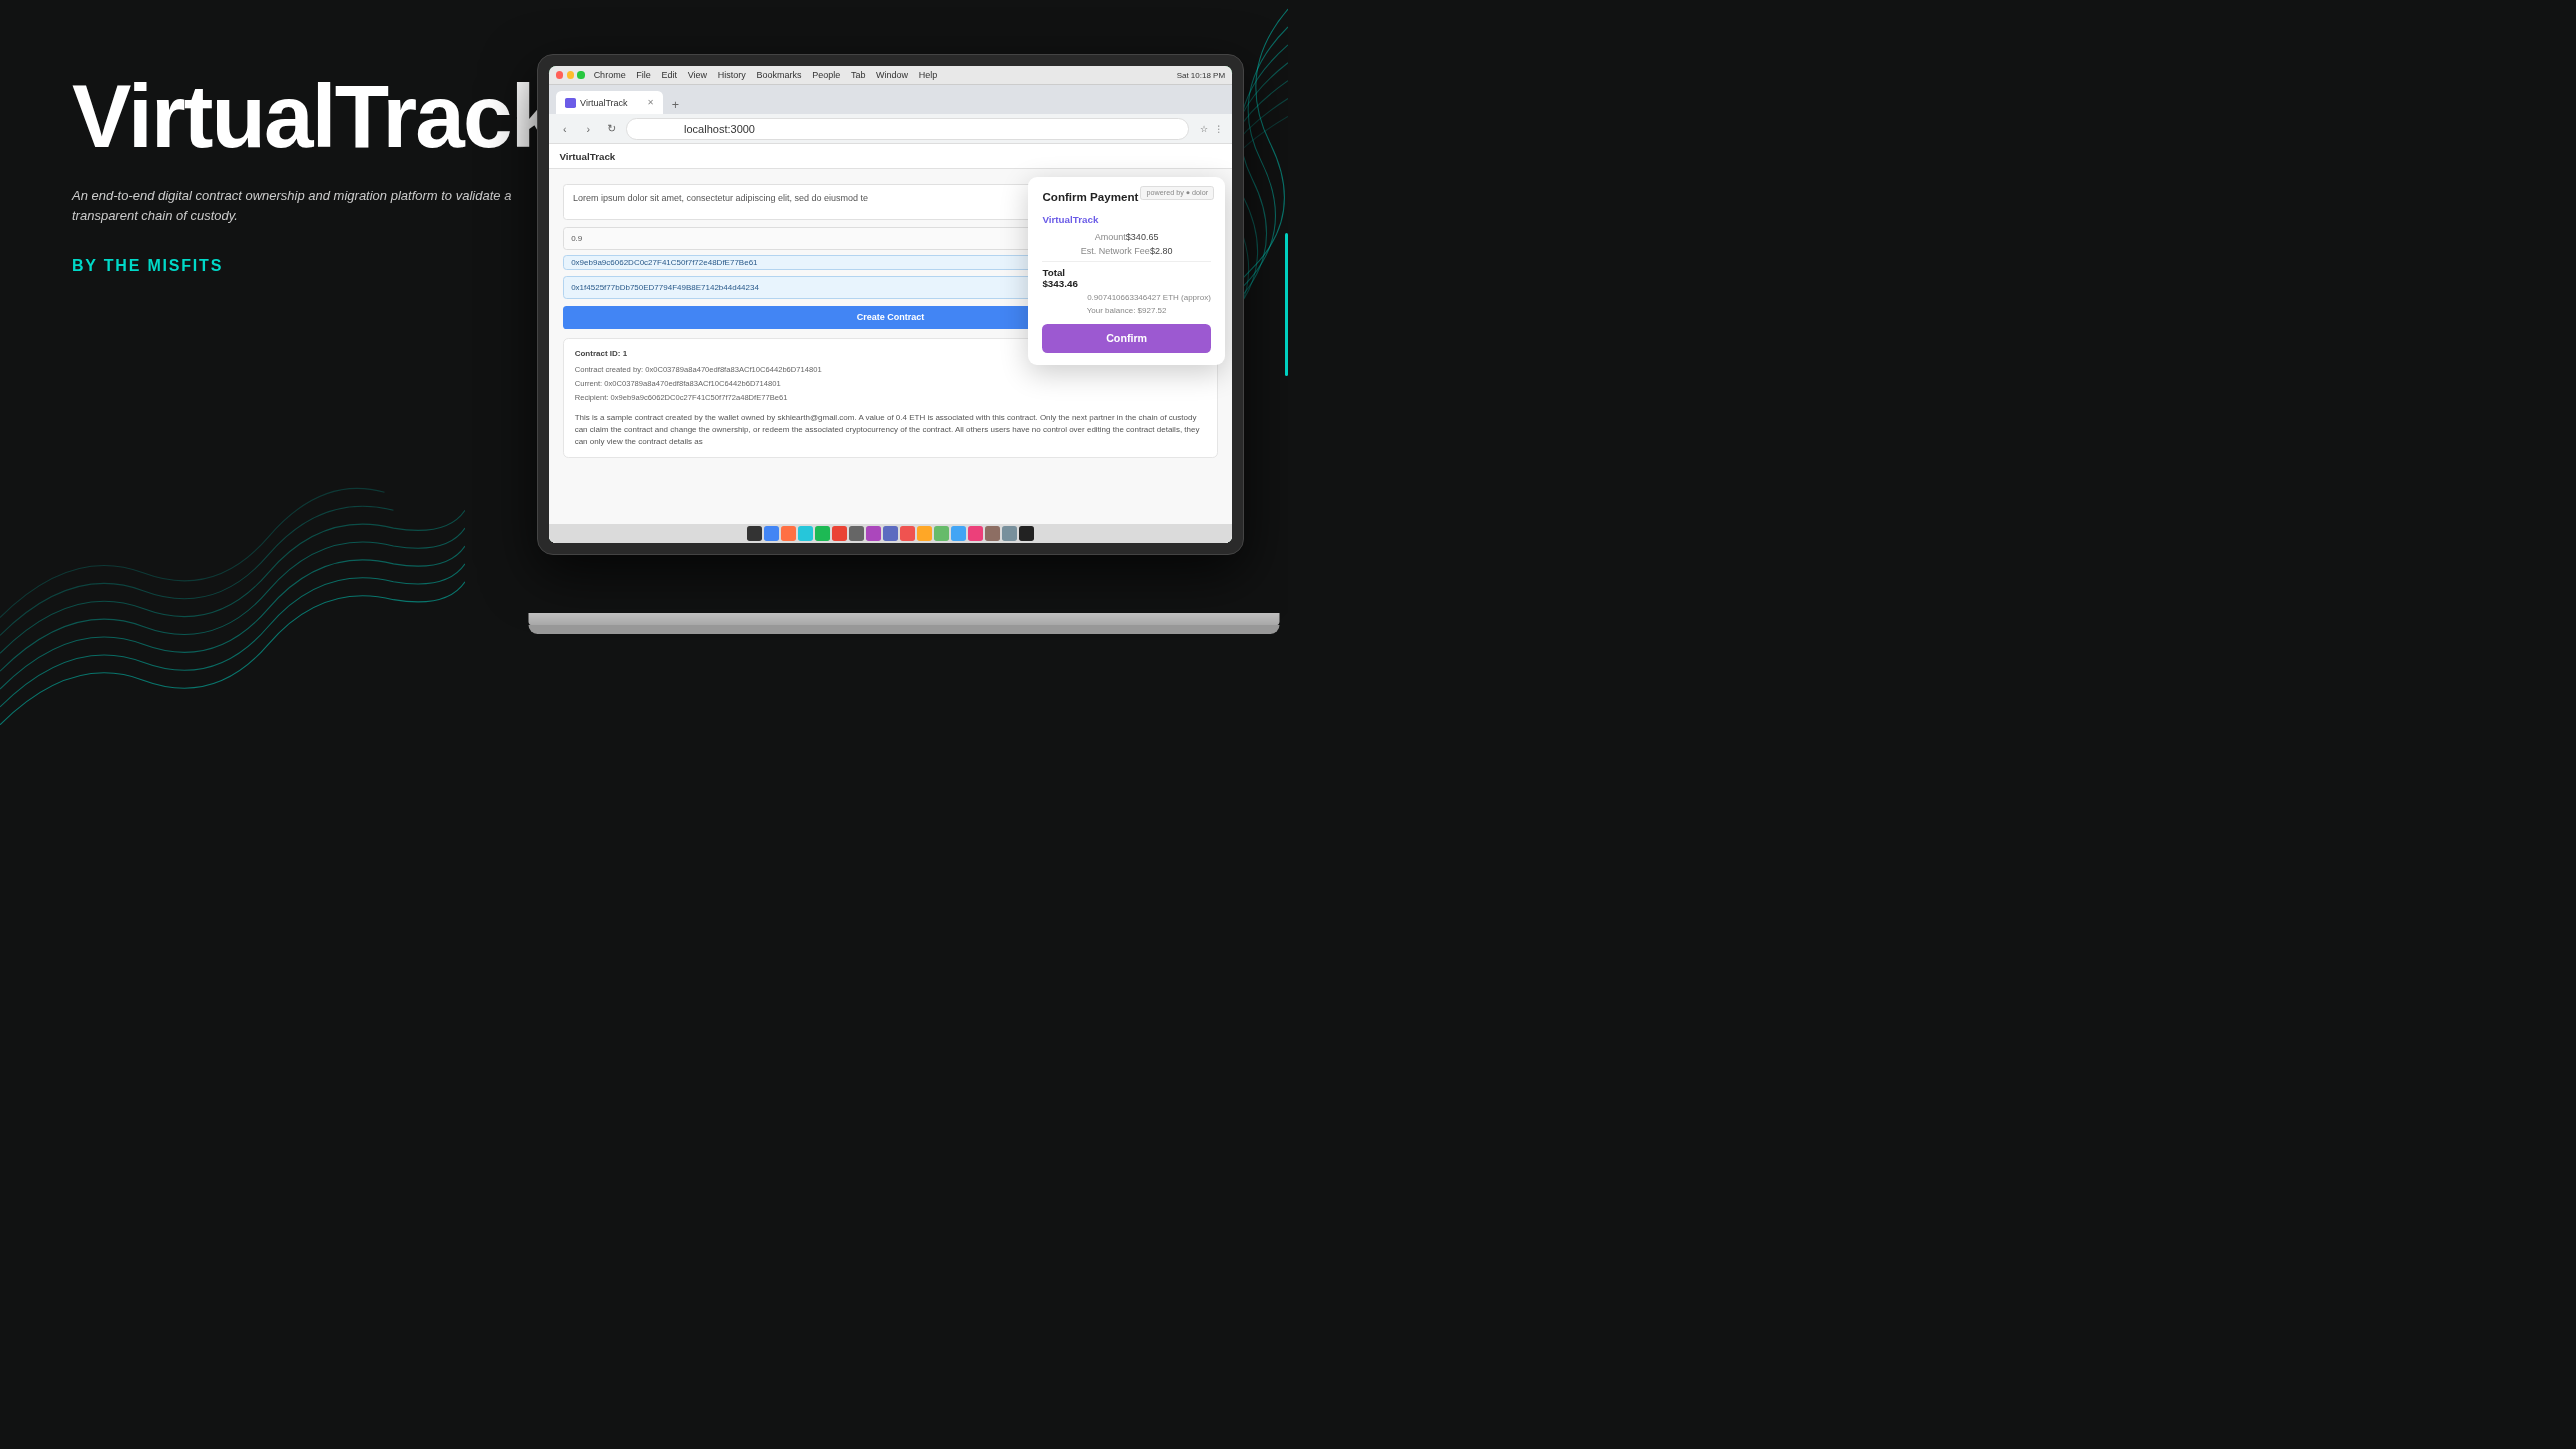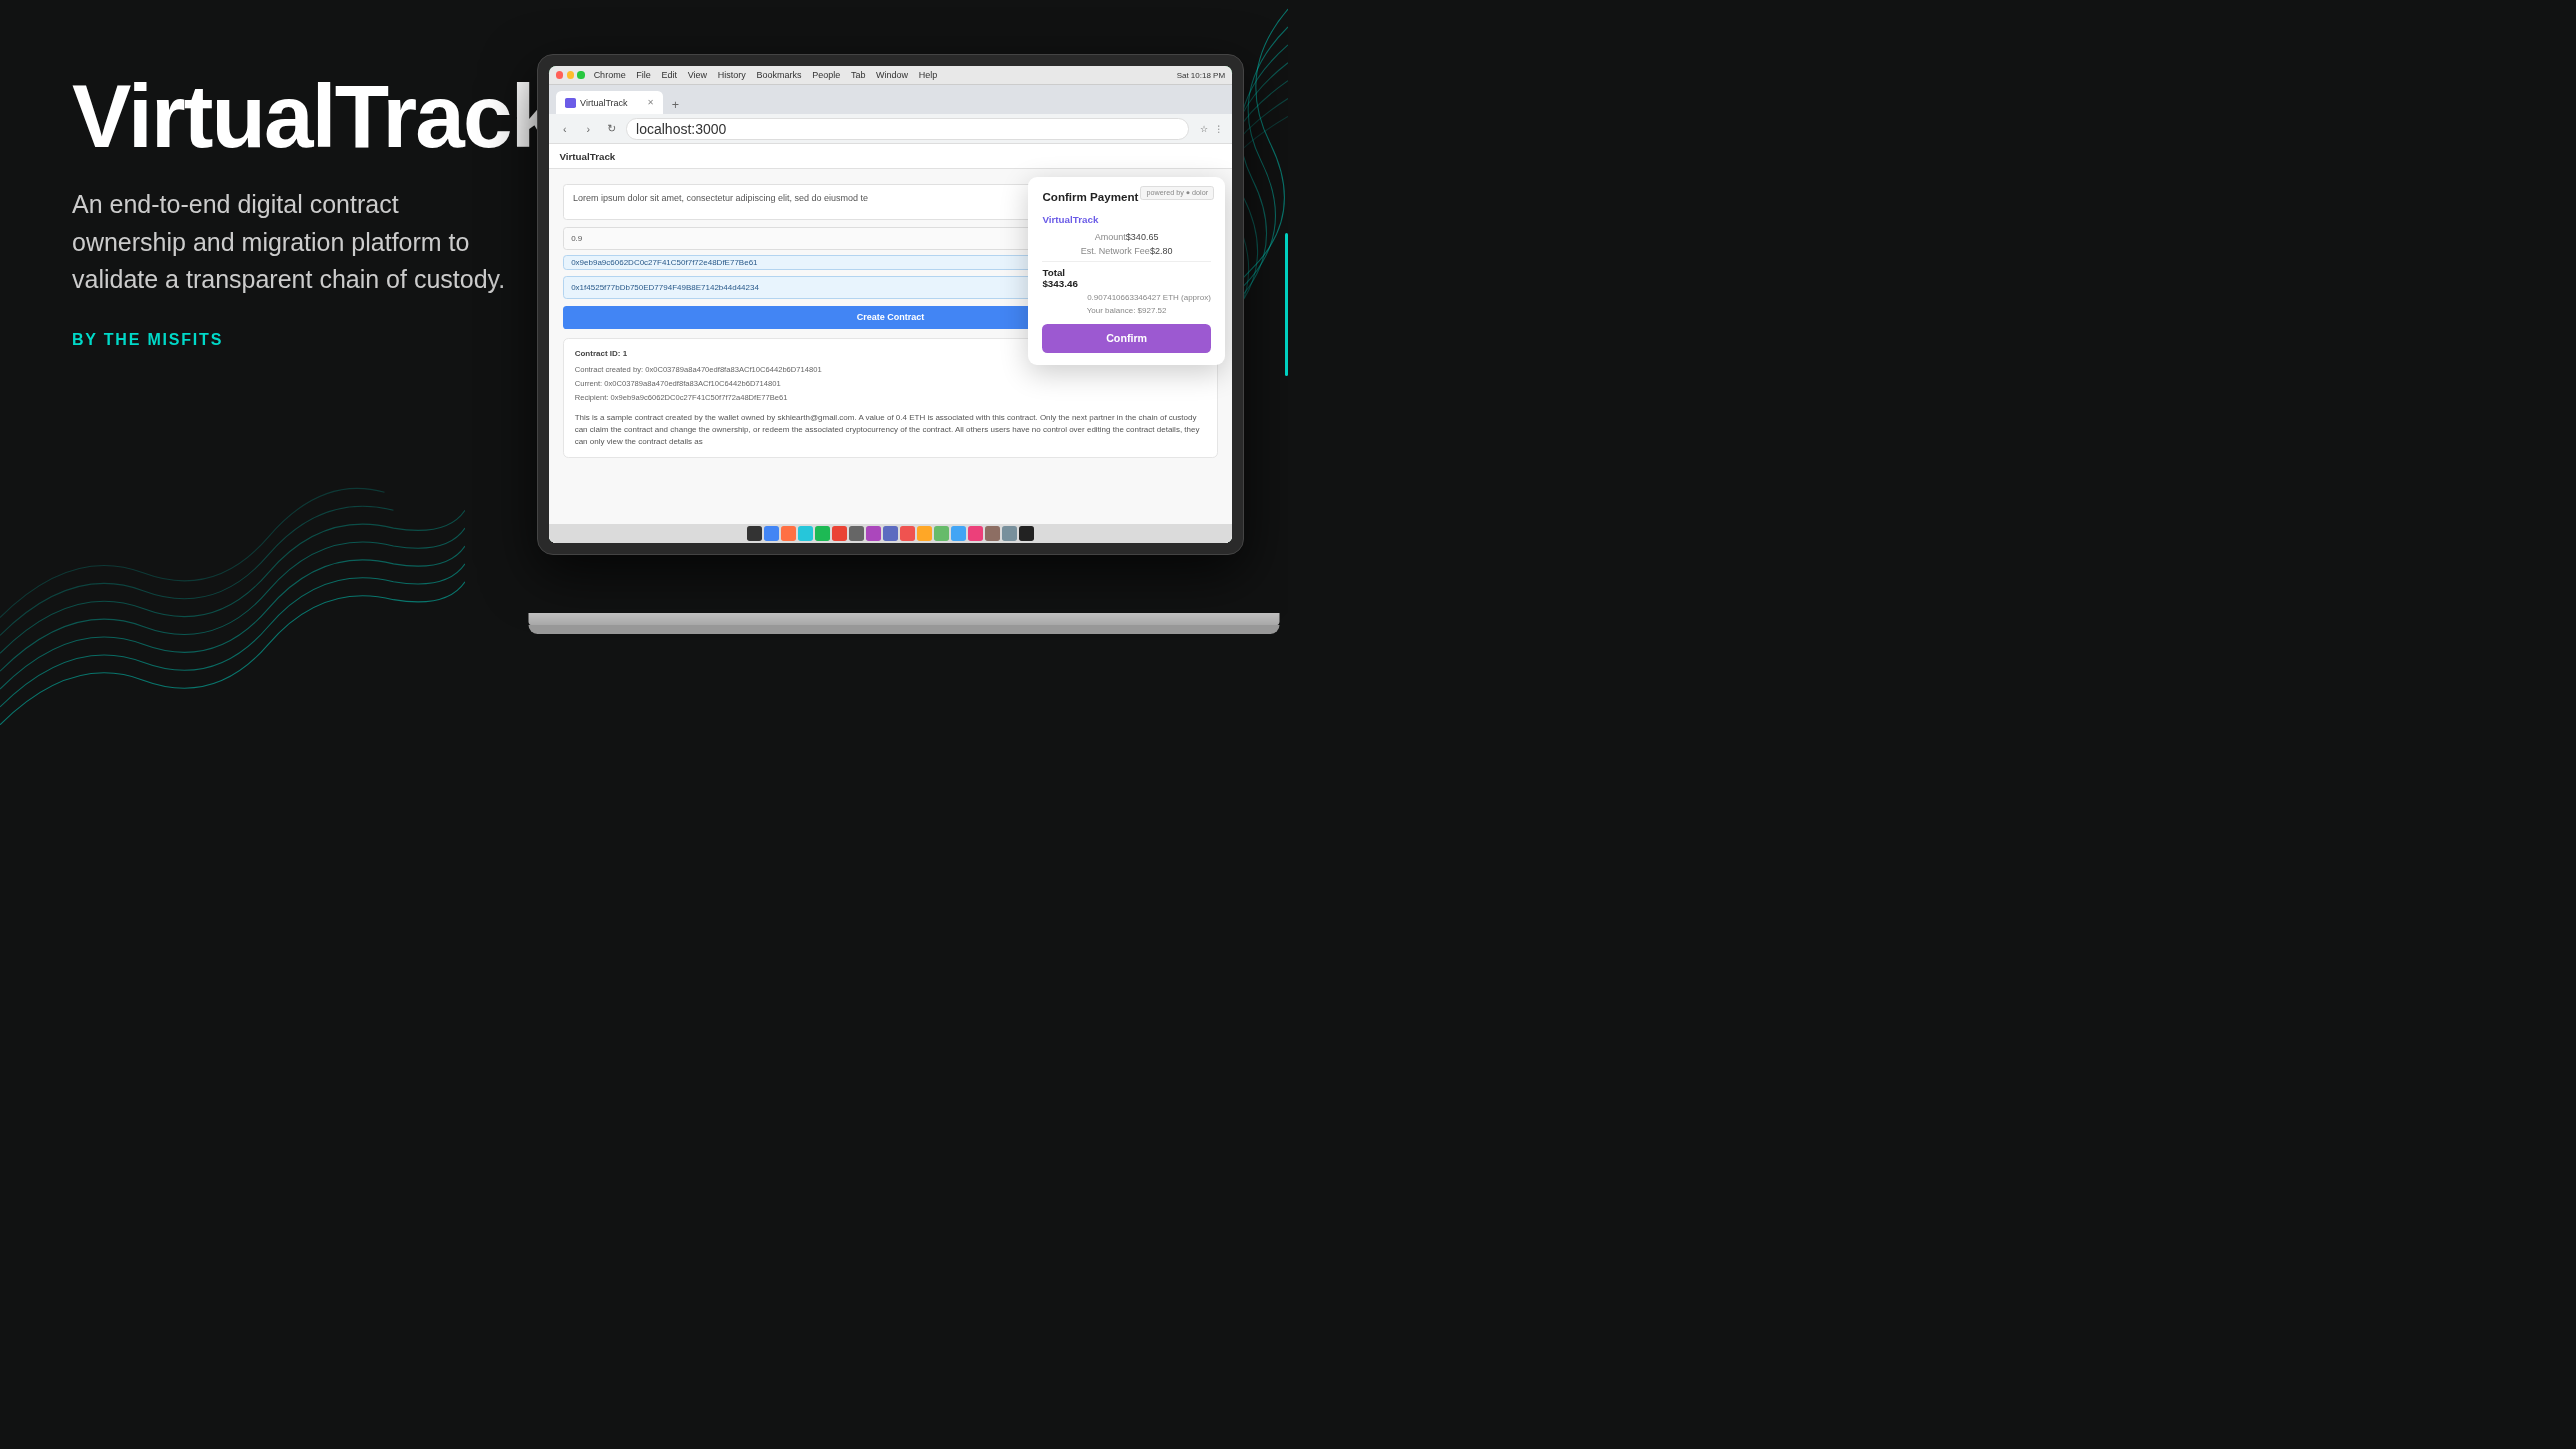--- a/index.html
+++ b/index.html
@@ -23,26 +23,27 @@
     .brand-title {
       font-size: 89px;
       font-weight: 800;
       color: #ffffff;
       line-height: 1.0;
       letter-spacing: -1.8px;
       margin-bottom: 25px;
     }
 
     .brand-desc {
-      font-size: 25px;
+      font-size: 13px;
       color: #cccccc;
       line-height: 1.5;
       font-weight: 400;
       margin-bottom: 32px;
       max-width: 447px;
+      font-style: italic;
     }
 
     .byline {
       font-size: 16px;
       font-weight: 700;
       color: #00d9c8;
       letter-spacing: 1.8px;
     }
 
     
@@ -503,21 +504,21 @@
               <span class="tab-close">✕</span>
             </div>
             <div style="width:18px;height:18px;display:flex;align-items:center;justify-content:center;margin-left:3.6px;font-size:12.5px;color:#666;">+</div>
           </div>
 
           <div class="chrome-toolbar">
             <div class="nav-btn">‹</div>
             <div class="nav-btn">›</div>
             <div class="nav-btn">↻</div>
             <div class="address-bar">
-              <span style="font-size:14px;color:#333;">localhost:3000</span>
+              <span style="font-size:11px;color:#333;margin-left:48px;">localhost:3000</span>
             </div>
             <div style="display:flex;gap:2.7px;margin-left:3.6px;">
               <div style="font-size:9px;color:#666;padding:1.8px;">☆</div>
               <div style="font-size:9px;color:#666;padding:1.8px;">⋮</div>
             </div>
           </div>
 
           <div class="chrome-content">
 
             <div class="app-header">

